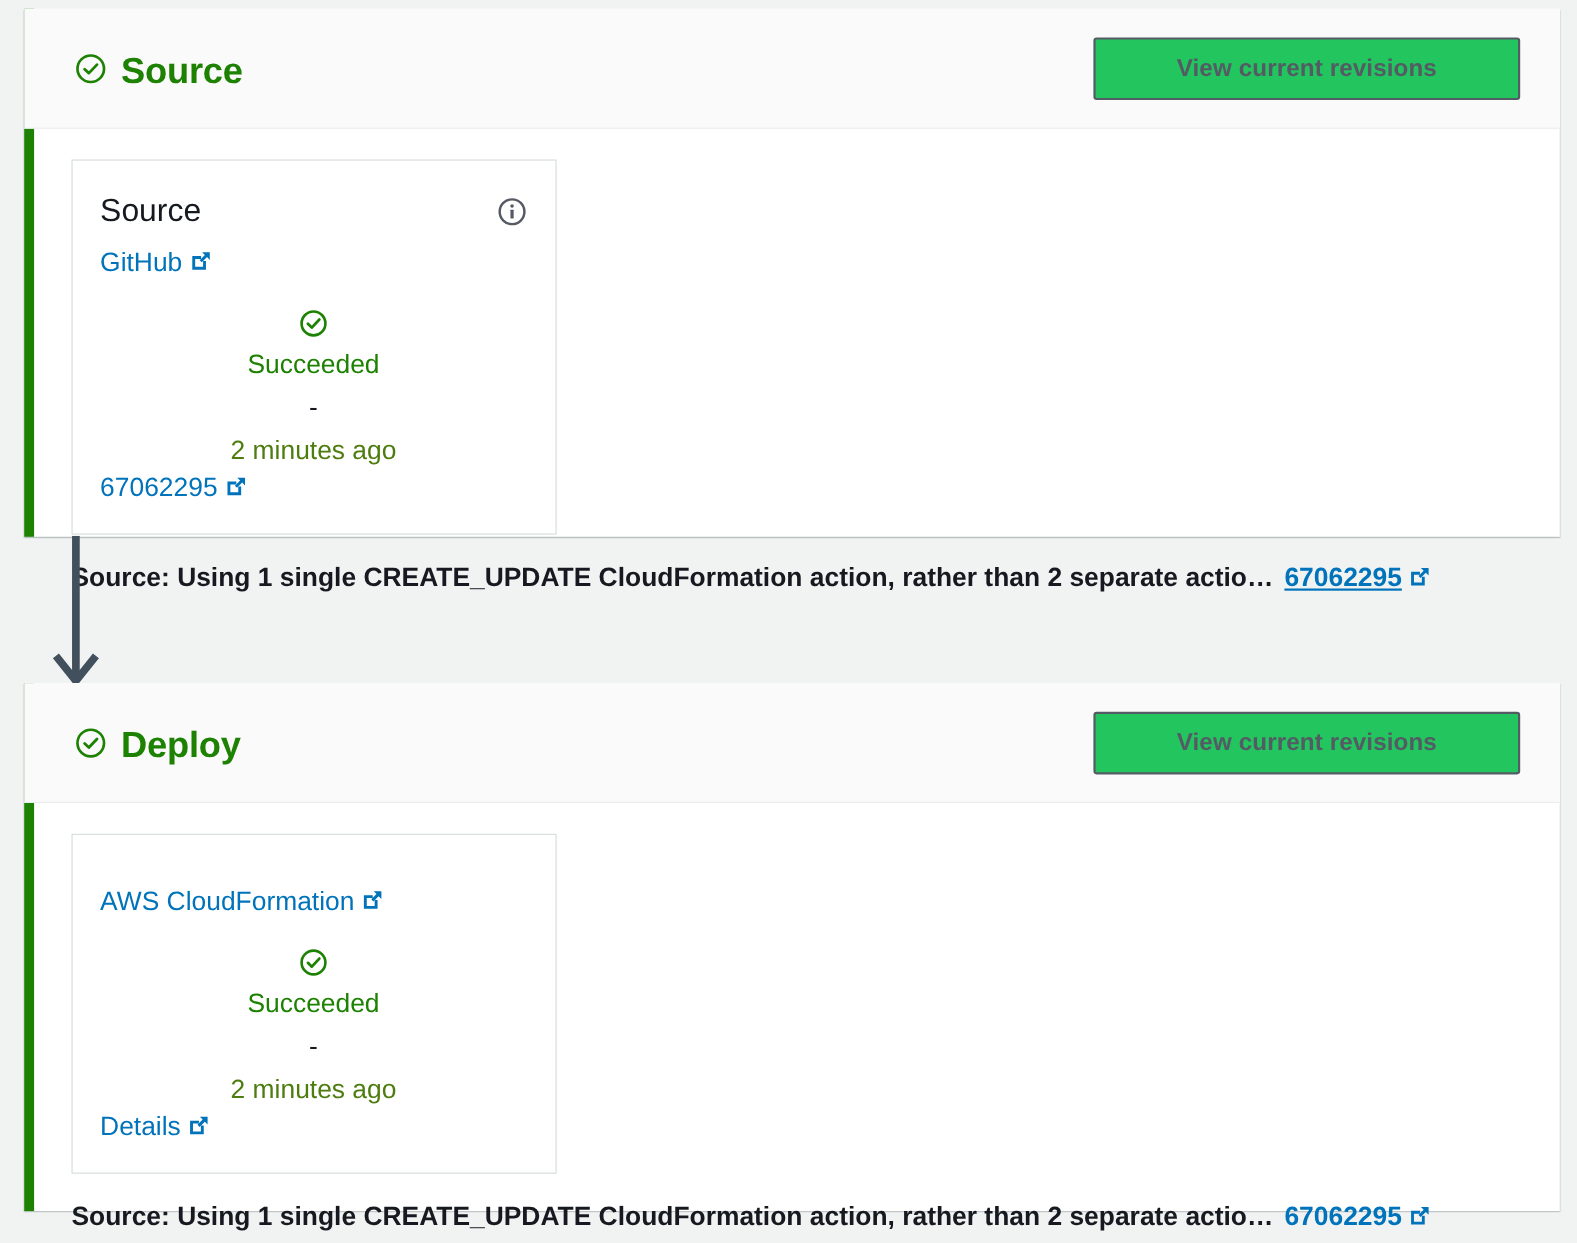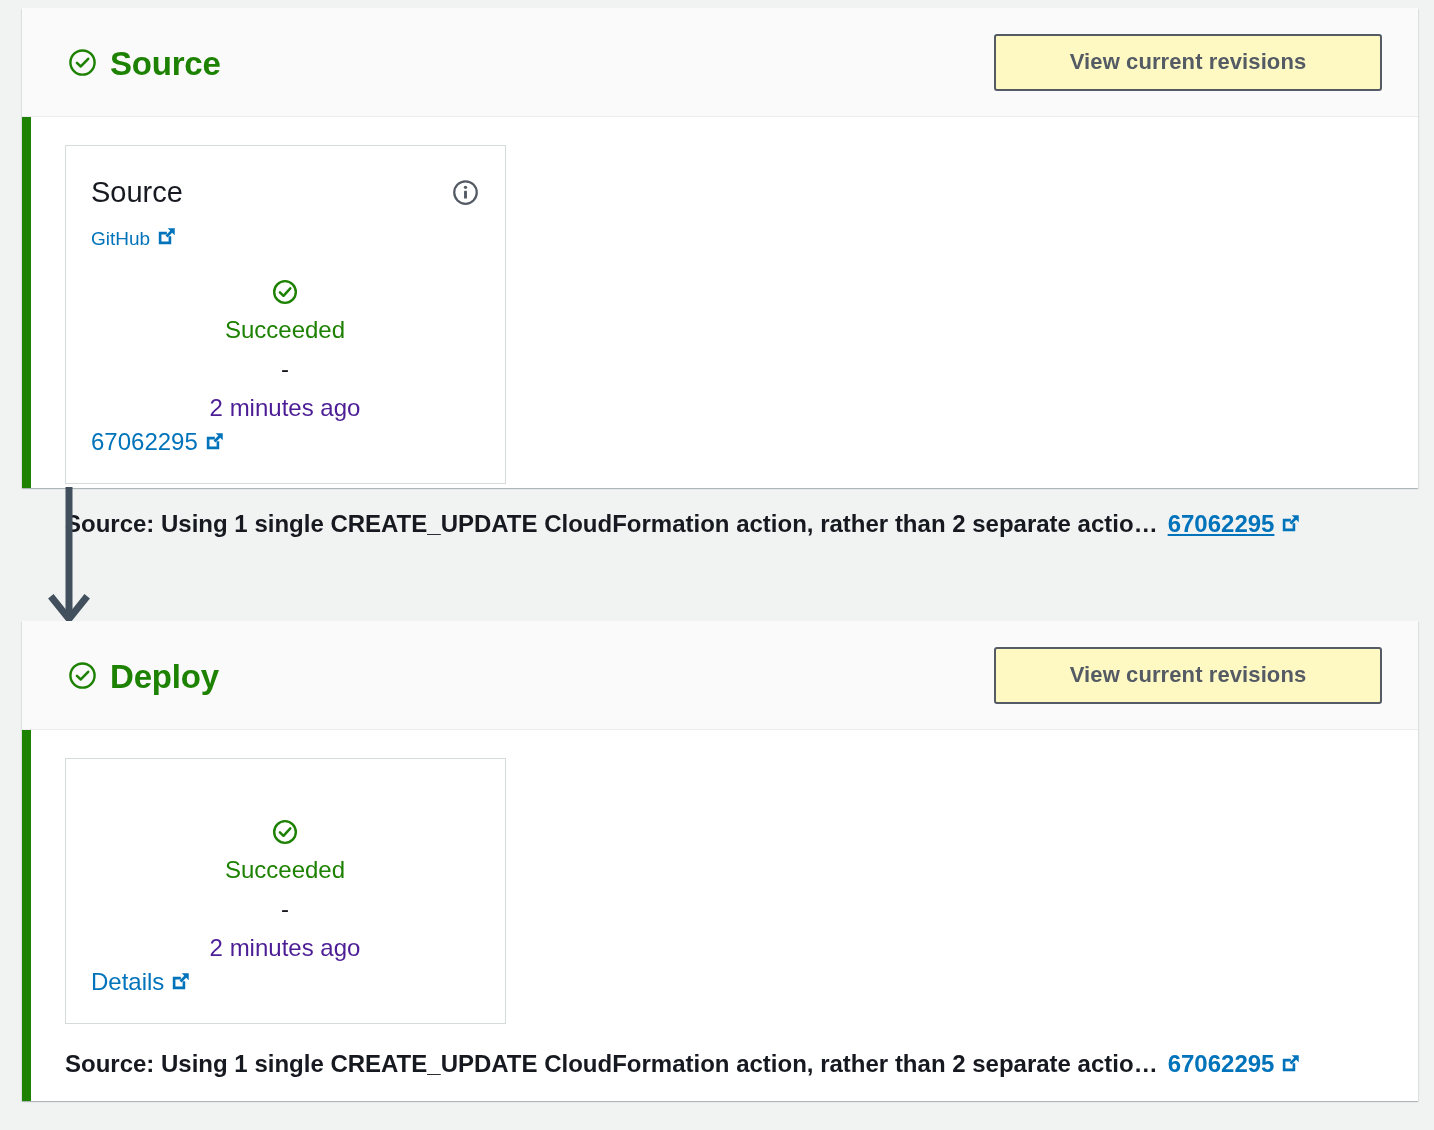--- a/index.html
+++ b/index.html
@@ -68,21 +68,21 @@
 
   .check-circle {
     width: 29px;
     height: 29px;
     flex: 0 0 29px;
     display: block;
   }
 
   
   .btn {
-    background: #fef9c3;
+    background: #22c55e;
     border: 2px solid #545b64;
     border-radius: 3px;
     color: #545b64;
     font-family: "Liberation Sans", sans-serif;
     font-size: 22px;
     font-weight: bold;
     letter-spacing: 0.1px;
     cursor: pointer;
     padding: 2px;
   }
@@ -125,21 +125,21 @@
   }
   .info-icon {
     width: 27px;
     height: 27px;
     flex: 0 0 27px;
     display: block;
     cursor: pointer;
   }
   .provider-line {
     margin-top: 17px;
-    font-size: 19px;
+    font-size: 24px;
     line-height: 1.1;
   }
   .link {
     color: #0073bb;
     text-decoration: none;
     cursor: pointer;
   }
   .link-underline {
     text-decoration: underline;
   }
@@ -166,21 +166,21 @@
     display: block;
   }
   .status-text {
     color: #1d8102;
   }
   .status-sep {
     color: #16191f;
     padding: 0 2px;
   }
   .status-time {
-    color: #4c1d95;
+    color: #4d7c0f;
   }
   .details-line {
     margin-top: 6px;
     font-size: 24px;
     line-height: 1.2;
   }
 
   .revision-summary {
     padding: 26px 0 26px 43px;
     font-size: 24px;
@@ -281,20 +281,26 @@
           <path d="M7.4 12.3 L10.6 15.3 L16.7 8.9" fill="none" stroke="#1d8102" stroke-width="2.1" stroke-linecap="round" stroke-linejoin="round"></path>
         </svg>
         <span class="label">Deploy</span>
       </div>
       <button class="btn btn-view-revisions">View current revisions</button>
     </div>
 
     <div class="stage-body">
       <div class="action-card">
 
+        <div class="provider-line">
+          <a class="link">AWS CloudFormation</a><svg class="ext-icon" viewBox="0 0 24 24">
+            <path d="M3.2 6.6 h9.2 v3.0 H6.2 v8.2 h8.2 v-6.1 h3.0 v9.1 H3.2 Z" fill="#0073bb"></path>
+            <path d="M21.4 2.6 h-8.0 l2.9 2.9 l-5.4 5.4 l2.2 2.2 l5.4 -5.4 l2.9 2.9 Z" fill="#0073bb"></path>
+          </svg>
+        </div>
 
         <div class="status-line">
           <svg class="status-check" viewBox="0 0 24 24">
             <circle cx="12" cy="12" r="10" fill="none" stroke="#1d8102" stroke-width="2.2"></circle>
             <path d="M7.3 12.3 L10.6 15.5 L16.9 8.7" fill="none" stroke="#1d8102" stroke-width="2.3" stroke-linecap="round" stroke-linejoin="round"></path>
           </svg>
           <span class="status-text">Succeeded</span>
           <span class="status-sep">-</span>
           <span class="status-time">2 minutes ago</span>
         </div>

